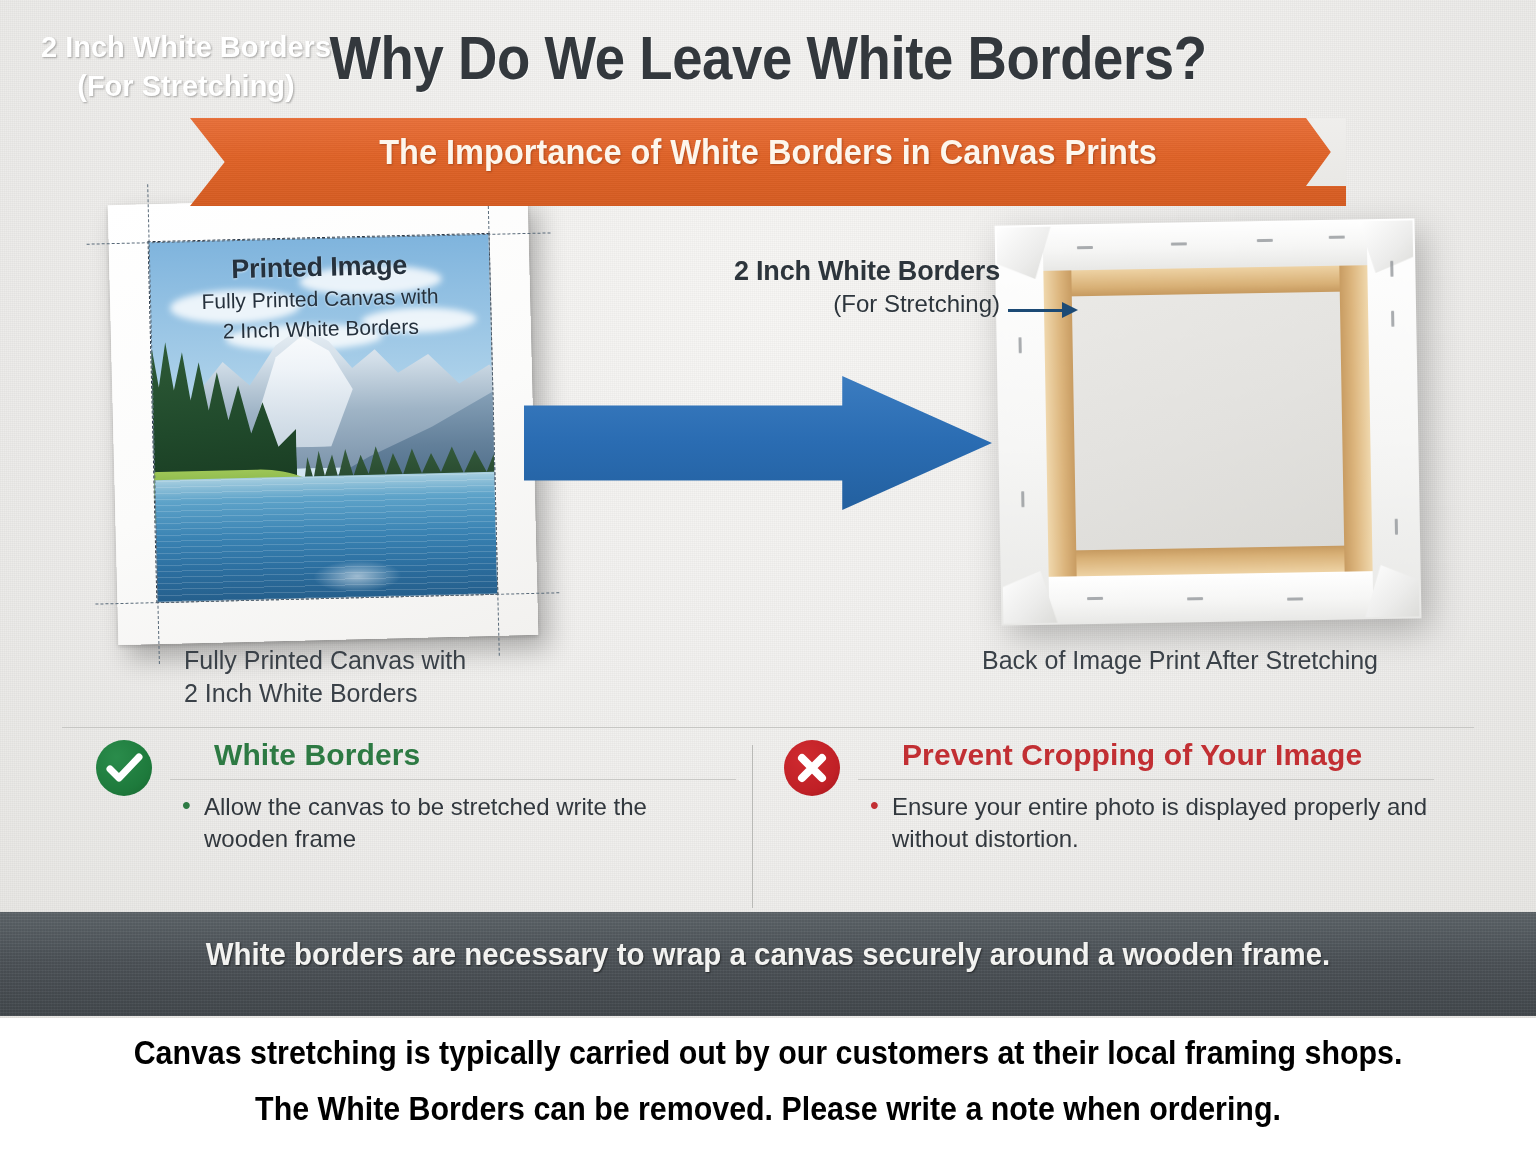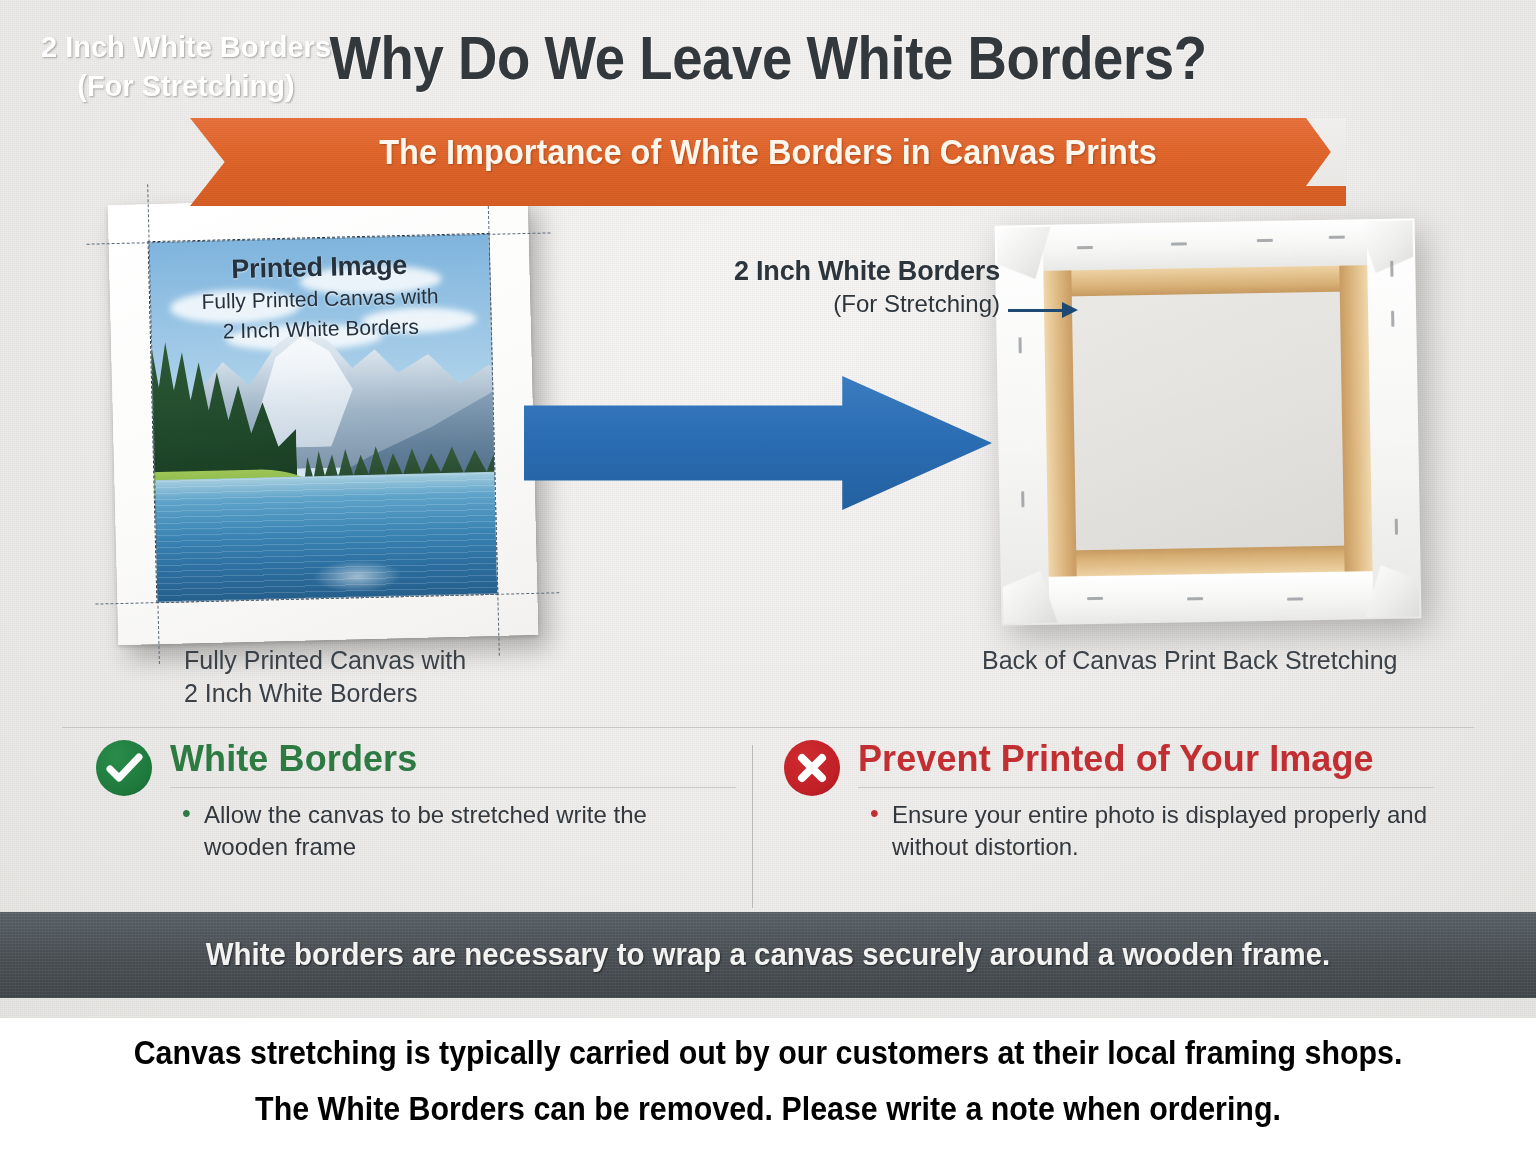--- a/index.html
+++ b/index.html
@@ -377,22 +377,22 @@
     position: absolute;
     left: 0; top: 2px;
     width: 56px; height: 56px;
     border-radius: 50%;
   }
   .badge-ok   { background: radial-gradient(circle at 36% 30%, #2a8c4b, #1e7a3c 65%, #18662f 100%); }
   .badge-no   { background: radial-gradient(circle at 36% 30%, #cf2b30, #c02026 65%, #a0161c 100%); }
   .badge svg  { position: absolute; inset: 0; }
 
   .col-head {
-    margin-left: 74px;
-    font-size: 36px;
+    margin-left: 118px;
+    font-size: 30px;
     font-weight: bold;
     font-family: "Liberation Sans Narrow", "Liberation Sans", sans-serif;
     letter-spacing: .1px;
   }
   .head-green { color: #2d7a43; }
   .head-red   { color: #c22f33; }
 
   .head-rule {
     margin-left: 74px;
     margin-top: 7px;
@@ -418,21 +418,21 @@
     left: 0; top: -2px;
     font-size: 25px;
   }
   .bul-green li::before { color: #2d7a43; }
   .bul-red   li::before { color: #c22f33; }
 
   
   .darkbar {
     position: absolute;
     left: 0; top: 912px;
-    width: 1536px; height: 86px;
+    width: 1536px; height: 104px;
     background: linear-gradient(180deg, #5d6469 0%, #4d5358 45%, #42484d 100%);
     z-index: 8;
   }
   .darkbar::after {
     content: "";
     position: absolute; inset: 0;
     background-image:
       repeating-linear-gradient(0deg, rgba(255,255,255,.035) 0 1px, rgba(0,0,0,.035) 1px 3px),
       repeating-linear-gradient(90deg, rgba(255,255,255,.02) 0 1px, rgba(0,0,0,.02) 1px 3px);
   }
@@ -557,21 +557,21 @@
       <div class="staple staple-v" style="left:22px;  top:266px;"></div>
       <div class="staple staple-v" style="right:22px; top:42px;"></div>
       <div class="staple staple-v" style="right:22px; top:92px;"></div>
       <div class="staple staple-v" style="right:22px; top:300px;"></div>
     </div>
 
     <div class="caption cap-left">
       <div>Fully Printed Canvas with</div>
       <div>2 Inch White Borders</div>
     </div>
-    <div class="caption cap-right">Back of Canvas Print Back Stretching</div>
+    <div class="caption cap-right">Back of Image Print After Stretching</div>
 
     <div class="hr-main"></div>
     <div class="vr-mid"></div>
 
     <div class="col col-left">
       <div class="badge badge-ok">
         <svg viewBox="0 0 56 56">
           <path d="M14 29 L23 38 L43 17" fill="none" stroke="#ffffff" stroke-width="7" stroke-linecap="round" stroke-linejoin="round"></path>
         </svg>
       </div>
@@ -581,21 +581,21 @@
         <li>Allow the canvas to be stretched write the wooden frame</li>
       </ul>
     </div>
 
     <div class="col col-right">
       <div class="badge badge-no">
         <svg viewBox="0 0 56 56">
           <path d="M18 18 L38 38 M38 18 L18 38" fill="none" stroke="#ffffff" stroke-width="8" stroke-linecap="round"></path>
         </svg>
       </div>
-      <div class="col-head head-red">Prevent Printed of Your Image</div>
+      <div class="col-head head-red">Prevent Cropping of Your Image</div>
       <div class="head-rule"></div>
       <ul class="bullets bul-red">
         <li>Ensure your entire photo is displayed properly and without distortion.</li>
       </ul>
     </div>
 
     <div class="darkbar">
       <div class="darkbar-text">White borders are necessary to wrap a canvas securely around a wooden frame.</div>
     </div>
 

